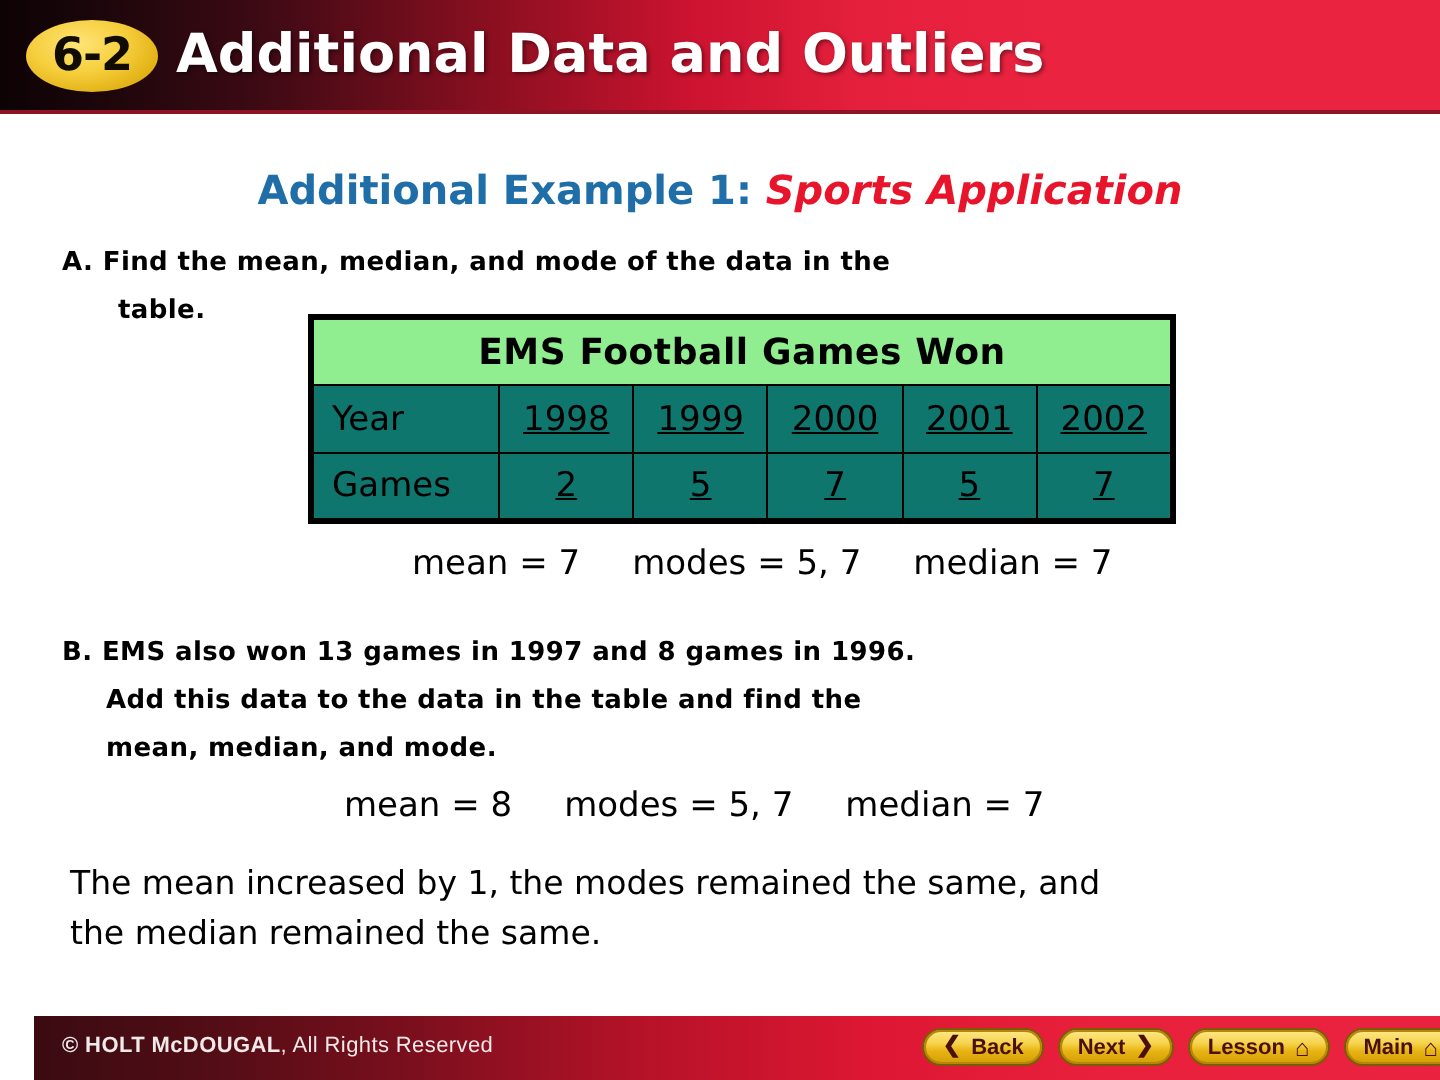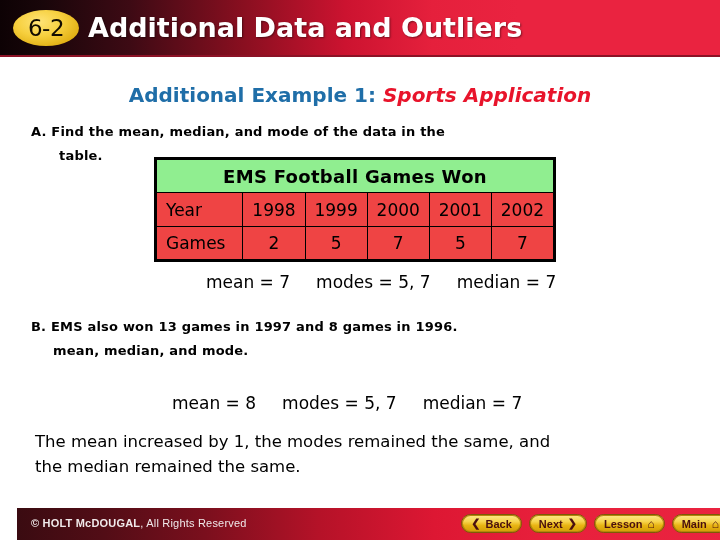--- a/index.html
+++ b/index.html
@@ -36,21 +36,21 @@
   #lesson-badge {
     position: absolute;
     left: 13px;
     top: 10px;
     width: 66px;
     height: 36px;
     border-radius: 50%;
     background: radial-gradient(ellipse at 40% 33%, #ffe477 0%, #f6cf3d 42%, #e0ae12 78%, #c8950a 100%);
     color: #120c00;
     font-family: "DejaVu Sans", sans-serif;
-    font-weight: normal;
+    font-weight: bold;
     font-size: 23px;
     line-height: 36px;
     text-align: center;
     letter-spacing: -0.5px;
   }
   #title-text {
     position: absolute;
     left: 88px;
     top: 8px;
     color: #ffffff;
@@ -107,24 +107,24 @@
     width: 660px;
   }
   #prompt-b .ln2,
   #prompt-b .ln3 { display: block; padding-left: 22px; }
 
   
   #data-table {
     position: absolute;
     left: 154px;
     top: 100px;
-    width: 402px;
+    width: 434px;
     border: 3px solid #000000;
     border-collapse: collapse;
-    background: #ef4444;
+    background: #0f766e;
     box-sizing: border-box;
     padding-left: 21px;
   }
   #data-table td, #data-table th {
     border: 1.5px solid #000000;
     font-family: "DejaVu Sans", sans-serif;
     font-size: 17px;
     color: #000000;
     padding: 3px 4px;
     text-align: center;
@@ -136,21 +136,21 @@
     font-size: 18px;
     text-align: center;
     padding: 5px 4px;
     letter-spacing: 0.3px;
   }
   #data-table .rowlabel {
     text-align: left;
     padding-left: 9px;
     width: 92px;
   }
-  #data-table .datacell { width: 68px; }
+  #data-table .datacell { width: 68px; text-decoration: underline; }
   #data-table tr { height: 34px; }
 
   .answer-line {
     position: absolute;
     font-family: "DejaVu Sans", sans-serif;
     font-size: 17px;
     color: #000000;
     white-space: nowrap;
     font-weight: normal;
   }
@@ -276,20 +276,21 @@
     </tr>
   </tbody>
     </table>
 
   <div class="answer-line" id="answer-a">
     <span class="seg">mean = 7</span><span class="gap"></span><span class="seg">modes = 5, 7</span><span class="gap"></span><span class="seg">median = 7</span>
   </div>
 
   <div class="prompt" id="prompt-b">
     <span class="ln1">B. EMS also won 13 games in 1997 and 8 games in 1996.</span>
+    <span class="ln2">Add this data to the data in the table and find the</span>
     <span class="ln3">mean, median, and mode.</span>
   </div>
 
   <div class="answer-line" id="answer-b">
     <span class="seg">mean = 8</span><span class="gap"></span><span class="seg">modes = 5, 7</span><span class="gap"></span><span class="seg">median = 7</span>
   </div>
 
   <div id="conclusion">
     <span class="ln1">The mean increased by 1, the modes remained the same, and</span>
     <span class="ln2">the median remained the same.</span>

